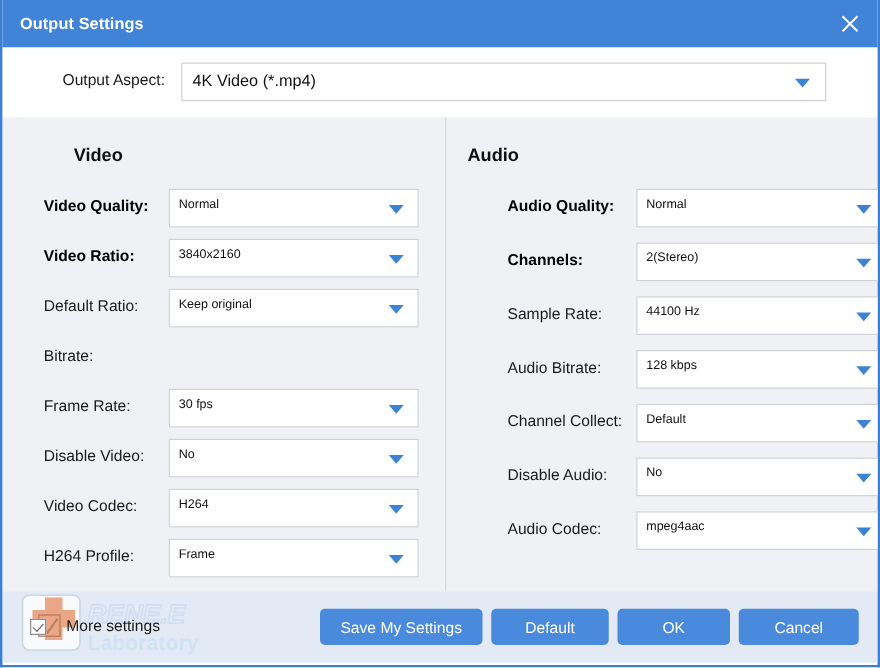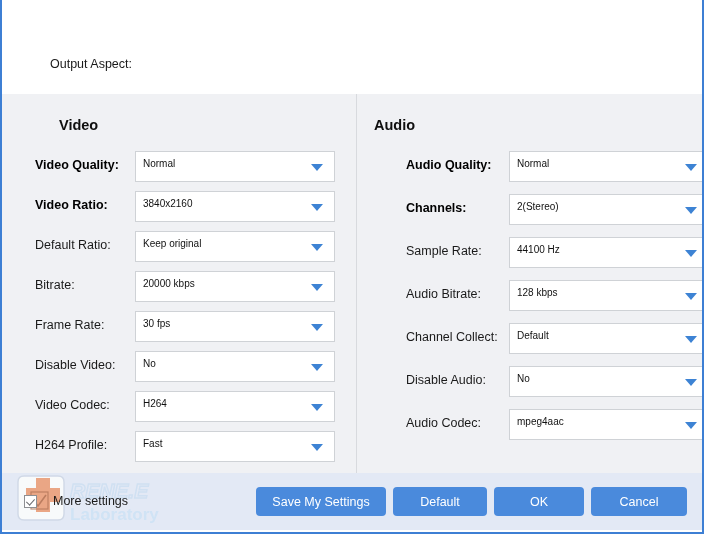--- a/index.html
+++ b/index.html
@@ -244,23 +244,38 @@
     pointer-events: none;
     z-index: 2;
     opacity: 0.95;
   }
 </style>
 </head>
 <body>
 
 <div class="window">
 
+  <div class="titlebar">
+    <div class="title-text">Output Settings</div>
+    <div class="close-btn">
+      <svg width="28" height="26" viewBox="0 0 28 26" aria-hidden="true">
+        <line x1="8" y1="7" x2="20" y2="19" stroke="#ffffff" stroke-width="1.6"></line>
+        <line x1="20" y1="7" x2="8" y2="19" stroke="#ffffff" stroke-width="1.6"></line>
+      </svg>
+    </div>
+  </div>
 
   <div class="format-strip">
     <div class="format-label">Output Aspect:</div>
+    <div class="format-select">
+      <div class="val">4K Video (*.mp4)</div>
+      <div class="arrow">
+          <div class="arrow-tri"></div>
+        </div>
+    </div>
   </div>
 
   <div class="panels">
     <div class="divider"></div>
 
     <div class="panel panel-left">
       <div class="panel-title">Video</div>
       <div id="video-rows">
           <div class="row" style="top: 57px;">
             <div class="lbl bold">Video Quality:</div>
@@ -284,26 +299,20 @@
             <div class="lbl">Default Ratio:</div>
             <div class="sel">
               <div class="val">Keep original</div>
               <div class="arrow">
                 <div class="arrow-tri"></div>
               </div>
             </div>
           </div>
           <div class="row" style="top: 177px;">
             <div class="lbl">Bitrate:</div>
-            <div class="sel">
-              <div class="val">20000 kbps</div>
-              <div class="arrow">
-                <div class="arrow-tri"></div>
-              </div>
-            </div>
           </div>
           <div class="row" style="top: 217px;">
             <div class="lbl">Frame Rate:</div>
             <div class="sel">
               <div class="val">30 fps</div>
               <div class="arrow">
                 <div class="arrow-tri"></div>
               </div>
             </div>
           </div>
@@ -321,21 +330,21 @@
             <div class="sel">
               <div class="val">H264</div>
               <div class="arrow">
                 <div class="arrow-tri"></div>
               </div>
             </div>
           </div>
           <div class="row" style="top: 337px;">
             <div class="lbl">H264 Profile:</div>
             <div class="sel">
-              <div class="val">Fast</div>
+              <div class="val">Frame</div>
               <div class="arrow">
                 <div class="arrow-tri"></div>
               </div>
             </div>
           </div>
         </div>
     </div>
 
     <div class="panel panel-right">
       <div class="panel-title">Audio</div>

